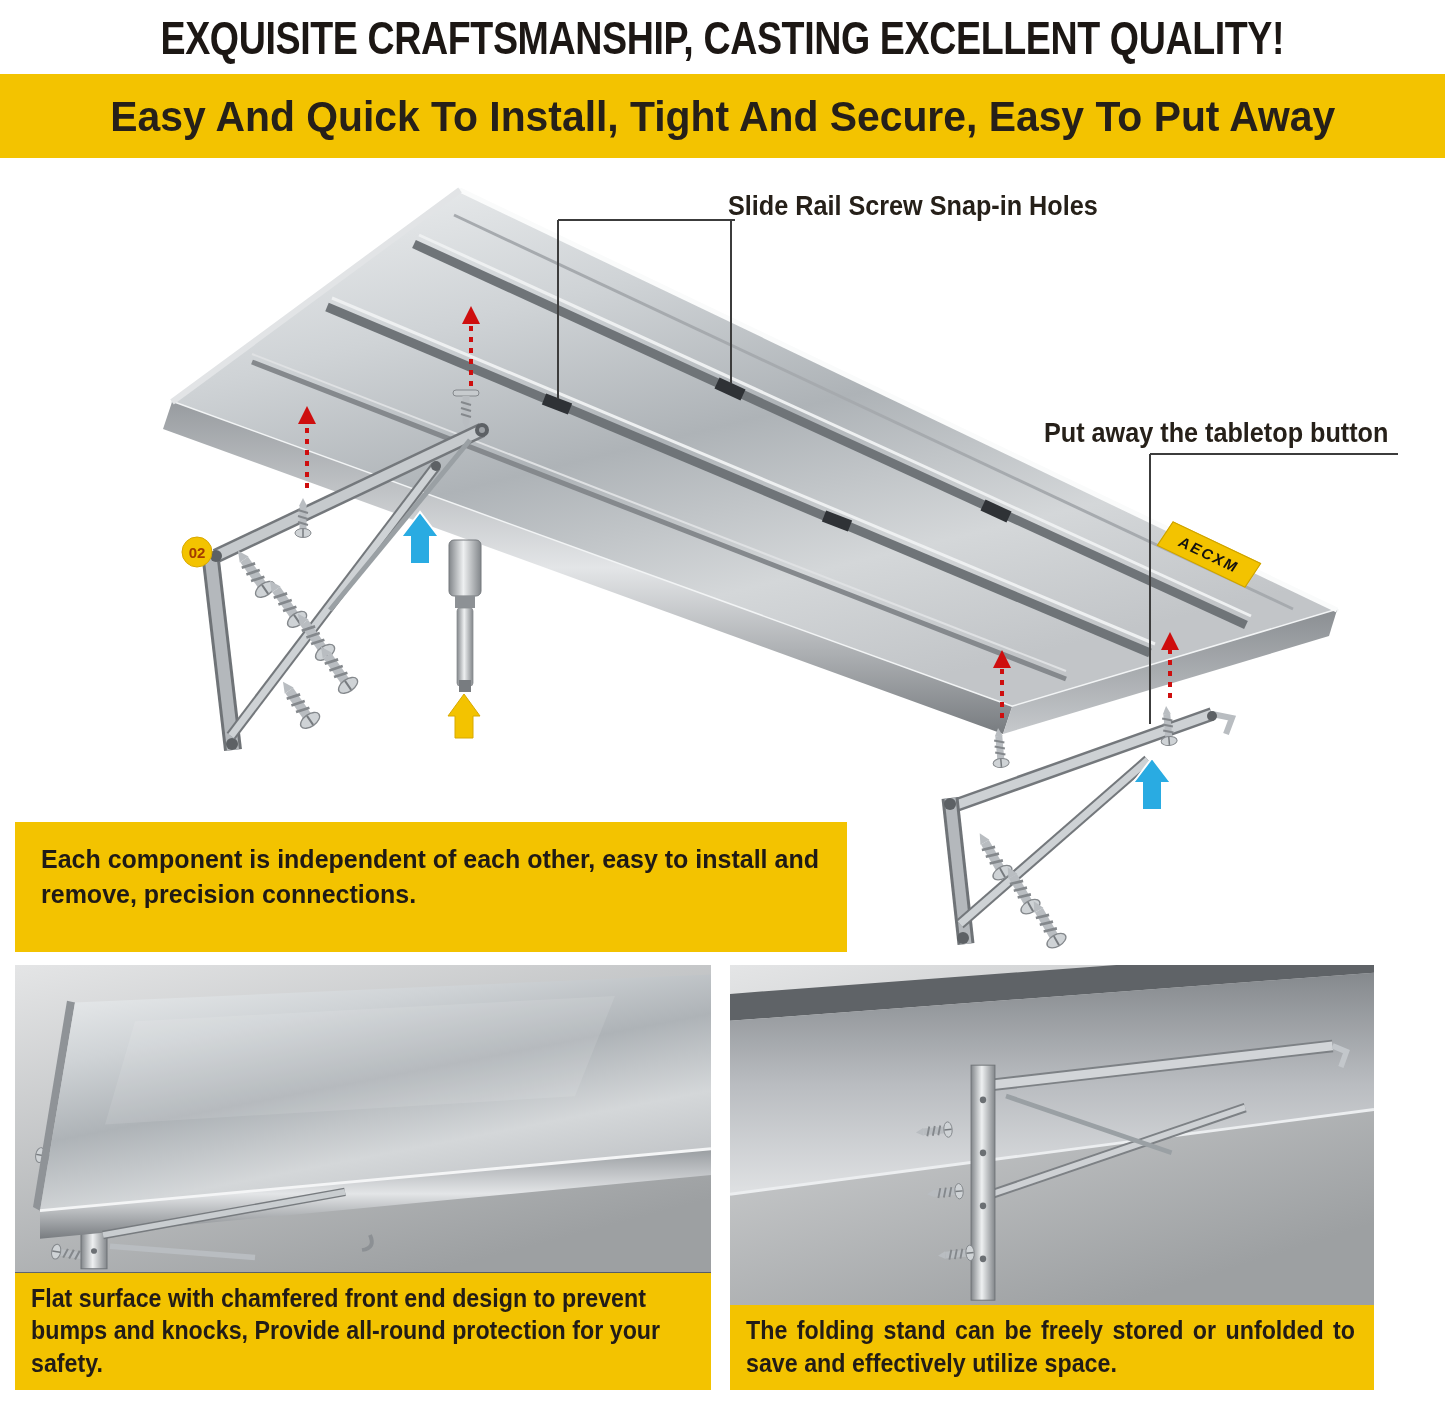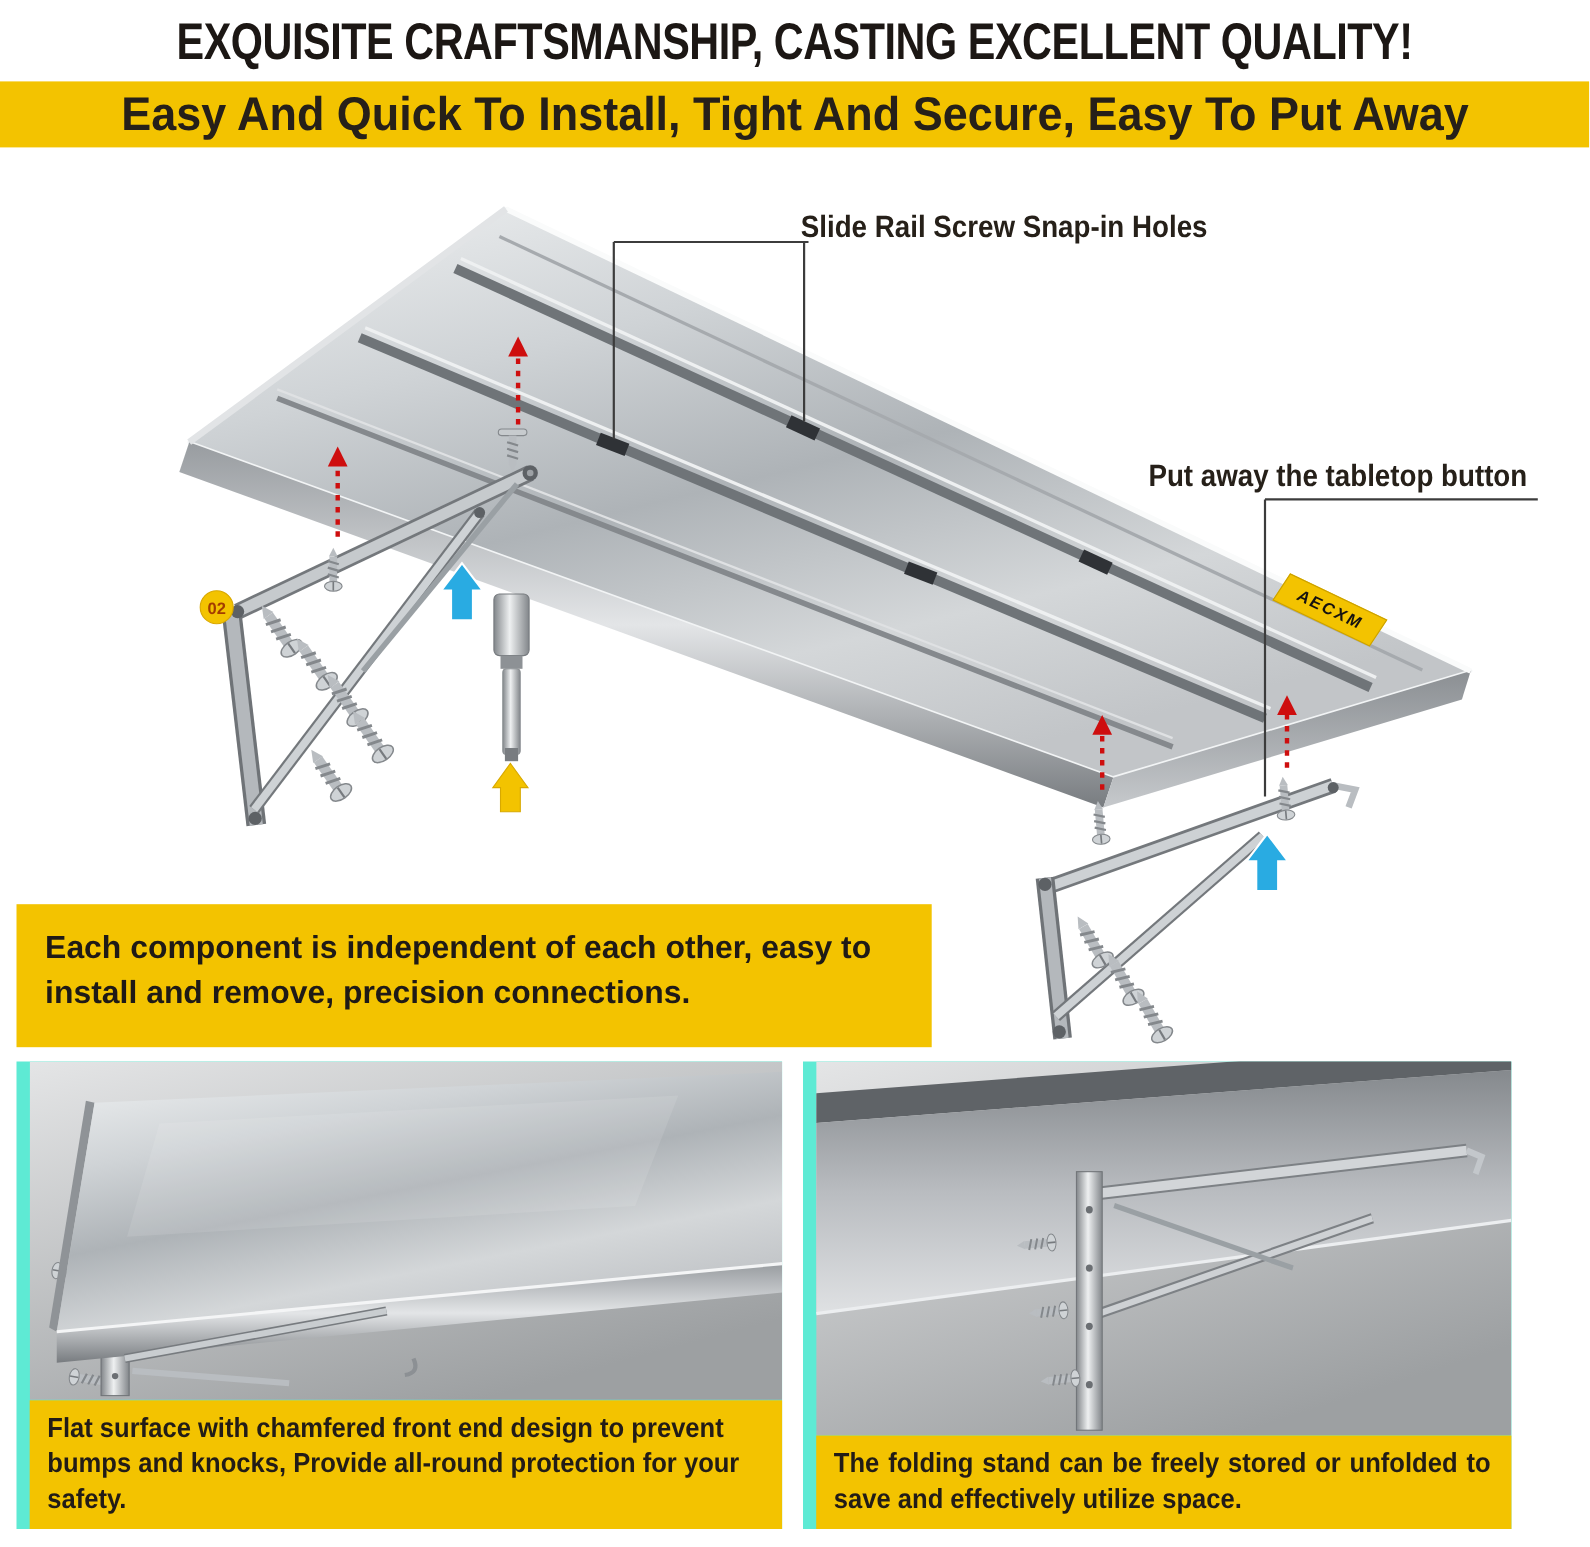--- a/index.html
+++ b/index.html
@@ -10,35 +10,35 @@
     --steel-light:#E8EAEC;
     --steel-dark:#7D8185;
   }
   *{box-sizing:border-box;}
   body{margin:0;background:#ffffff;font-family:"Liberation Sans",sans-serif;color:var(--text-dark);}
   #page{position:relative;width:1445px;height:1406px;background:#fff;overflow:hidden;}
 
   .headline{position:absolute;top:0;left:0;width:100%;height:74px;display:flex;align-items:center;justify-content:center;background:#fff;}
   .headline span{font-weight:800;font-size:47px;letter-spacing:-0.5px;white-space:nowrap;transform:scaleX(0.80);color:#1c1714;}
 
-  .banner{position:absolute;top:74px;left:0;width:100%;height:60px;background:var(--accent-yellow);display:flex;align-items:center;justify-content:center;}
+  .banner{position:absolute;top:74px;left:0;width:100%;height:84px;background:var(--accent-yellow);display:flex;align-items:center;justify-content:center;}
   .banner span{font-weight:700;font-size:43px;white-space:nowrap;transform:scaleX(0.95);color:#262019;}
 
   .hero-svg{position:absolute;top:158px;left:0;}
 
   .callout{position:absolute;font-weight:700;color:#262019;white-space:nowrap;}
   .callout span{display:inline-block;font-size:28px;transform:scaleX(0.9);transform-origin:left center;}
   #callout-slide-rail{left:728px;top:190px;}
   #callout-put-away{left:1044px;top:417px;}
 
   .brand-tag{position:absolute;left:1160px;top:540px;background:var(--accent-yellow);color:#151210;font-weight:700;font-size:15px;line-height:1;padding:6px 16px;transform:rotate(25.5deg) skewX(-8deg);letter-spacing:2px;border:1px solid #caa000;}
 
-  .feature-box{position:absolute;left:15px;top:822px;width:832px;min-height:130px;background:var(--accent-yellow);padding:20px 26px;font-size:29px;font-weight:700;line-height:1.4;color:#1f1a16;}
-
-  .panel{position:absolute;top:965px;height:425px;display:flex;flex-direction:column;background:#5eead4;padding-left:12px;}
+  .feature-box{position:absolute;left:15px;top:822px;width:832px;min-height:130px;background:var(--accent-yellow);padding:20px 26px;font-size:25px;font-weight:700;line-height:1.4;color:#1f1a16;}
+
+  .panel{position:absolute;top:965px;height:425px;display:flex;flex-direction:column;background:#0f172a;}
   #panel-left{left:15px;width:696px;}
   #panel-right{left:730px;width:644px;}
   .render{flex:1;min-height:0;}
   .render svg{display:block;width:100%;height:100%;}
   .caption{background:var(--accent-yellow);padding:9px 16px 11px;font-weight:700;color:#221c17;}
   .caption .cond{display:block;font-size:25px;line-height:1.3;transform:scaleX(0.93);transform-origin:left top;width:107%;}
   #panel-right .cond{text-align:justify;}
 </style>
 </head>
 <body>

